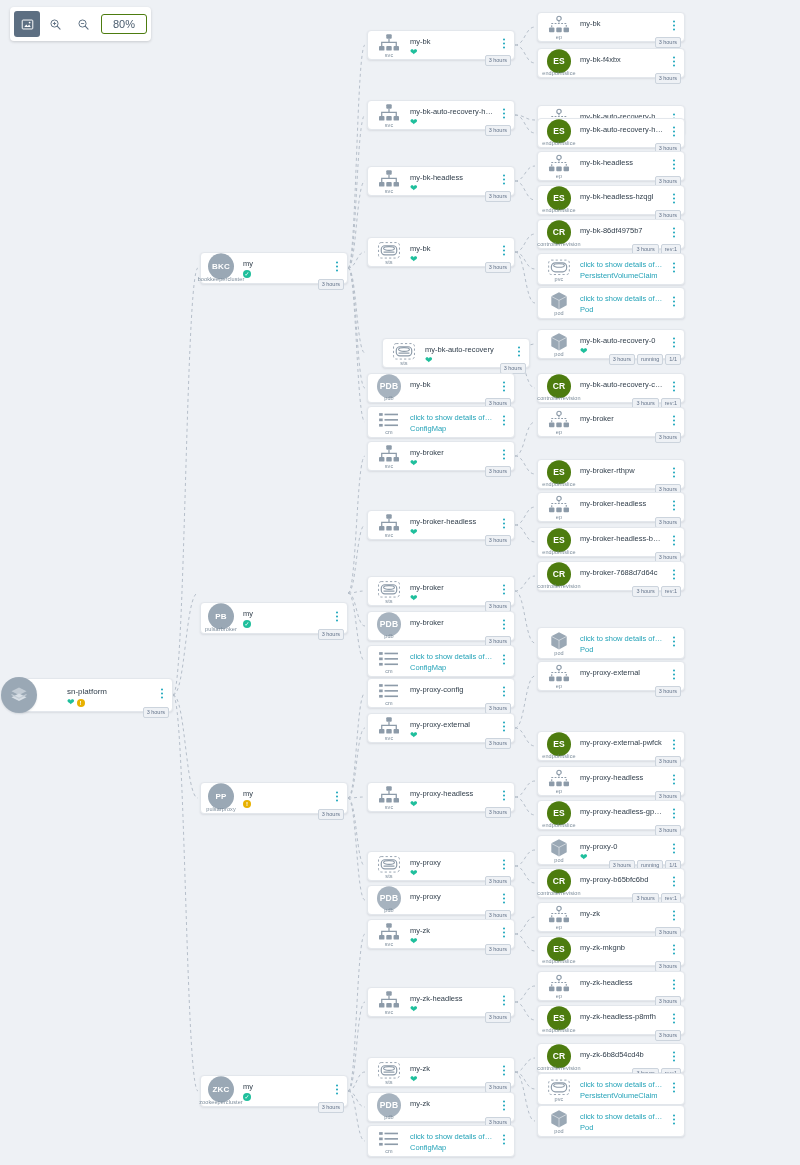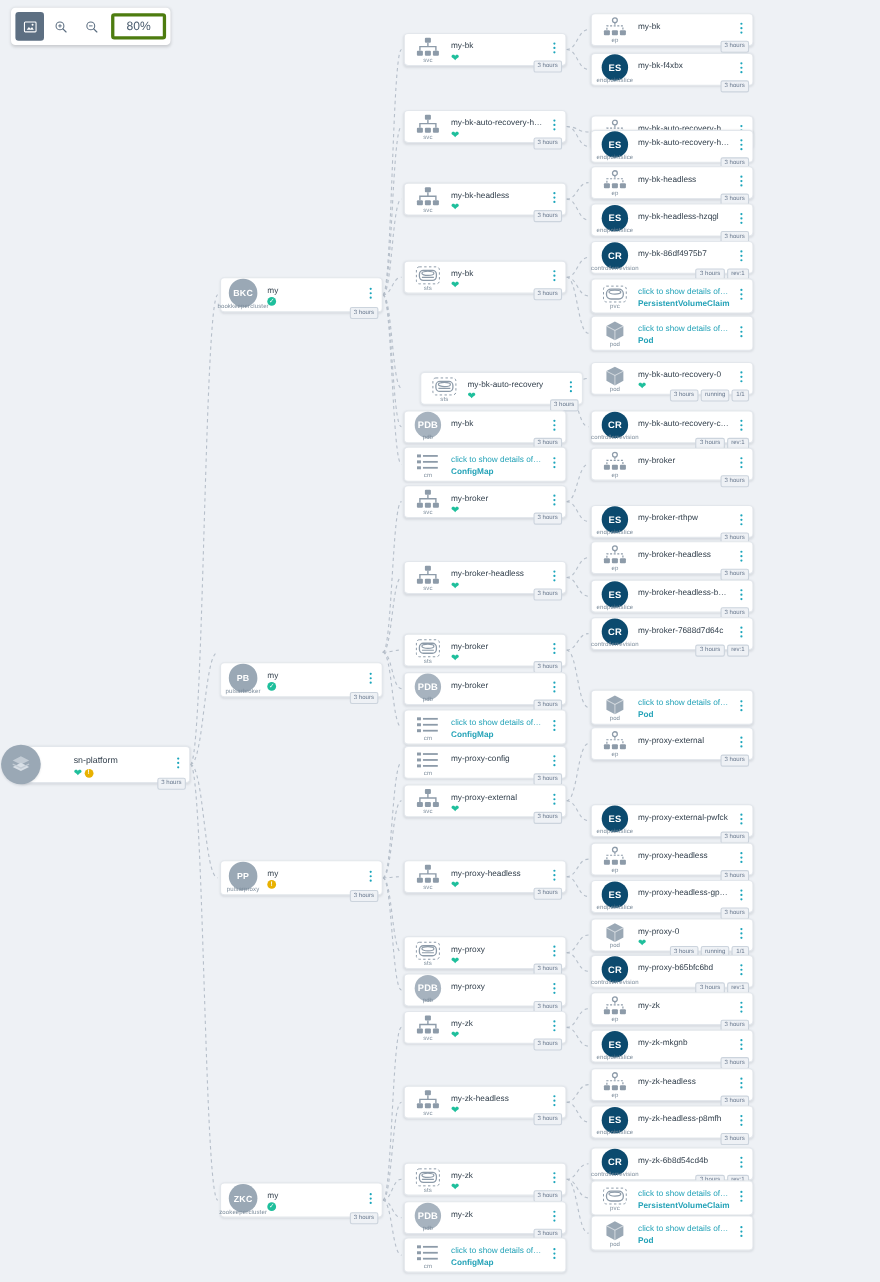--- a/index.html
+++ b/index.html
@@ -16,21 +16,21 @@
     background:#ffffff;border-radius:4px;
     box-shadow:0 1px 3px rgba(0,0,0,.16);
     display:flex;align-items:center;padding:4px;gap:2px;z-index:40;
   }
   .tb-btn{
     width:26px;height:26px;border-radius:3px;border:none;background:transparent;
     display:flex;align-items:center;justify-content:center;cursor:pointer;padding:0;
   }
   .tb-btn.active{background:#5d6f82;}
   .tb-zoom{
-    margin-left:3px;border:3px solid #4d7c0f;border-radius:3px;background:#fff;
+    margin-left:3px;border:1px solid #4d7c0f;border-radius:3px;background:#fff;
     font-size:11px;color:#4a5c6e;padding:3px 7px;min-width:30px;text-align:center;
     cursor:pointer;font-family:"Liberation Sans",sans-serif;
   }
 
   
   #edges{position:absolute;left:0;top:0;width:800px;height:1165px;z-index:1;}
   #edges path{fill:none;stroke:#b6bfca;stroke-width:1;stroke-dasharray:3 3;}
 
   
   .node{
@@ -40,21 +40,21 @@
     box-sizing:border-box;
   }
   .node .nbody{position:relative;height:100%;}
 
   
   .nicon{
     position:absolute;left:7px;top:50%;transform:translateY(-56%);
     width:28px;height:28px;display:flex;align-items:center;justify-content:center;
   }
   .circ{
-    width:24px;height:24px;border-radius:50%;background:#0c4a6e;color:#fff;
+    width:24px;height:24px;border-radius:50%;background:#4d7c0f;color:#fff;
     display:flex;align-items:center;justify-content:center;
     font-size:8.5px;font-weight:bold;letter-spacing:.2px;
   }
   .circ.lite{background:#a7b3bf;}
   .ntype{
     position:absolute;left:0;right:0;bottom:-1px;text-align:center;
     font-size:5.5px;color:#7c8c9b;letter-spacing:.1px;white-space:nowrap;
   }
   .ntype.wide{left:-14px;right:-14px;}
 
@@ -103,21 +103,21 @@
     width:36px;height:36px;border-radius:50%;background:#9aa8b5;
     display:flex;align-items:center;justify-content:center;
     box-shadow:0 1px 2px rgba(25,40,60,.12);
   }
   #root-node .nlabel{left:48px;top:8px;font-size:8px;}
   #root-node .health{left:48px;top:19px;}
 
   
   .node.collapsed .nlabel{top:5px;line-height:11px;}
   .node.collapsed .sub{
-    position:absolute;left:42px;top:17px;font-size:7.5px;color:#25a3b8;font-weight:bold;
+    position:absolute;left:42px;top:17px;font-size:7.5px;color:#25a3b8;
   }
 
   
   .node.lvl2 .circ{width:26px;height:26px;font-size:8px;background:#9aa8b5;}
   .node.lvl2 .nicon{left:6px;}
   .node.lvl2 .ntype{bottom:-2px;}
 
   svg.kico{display:block;}
 </style>
 </head>

